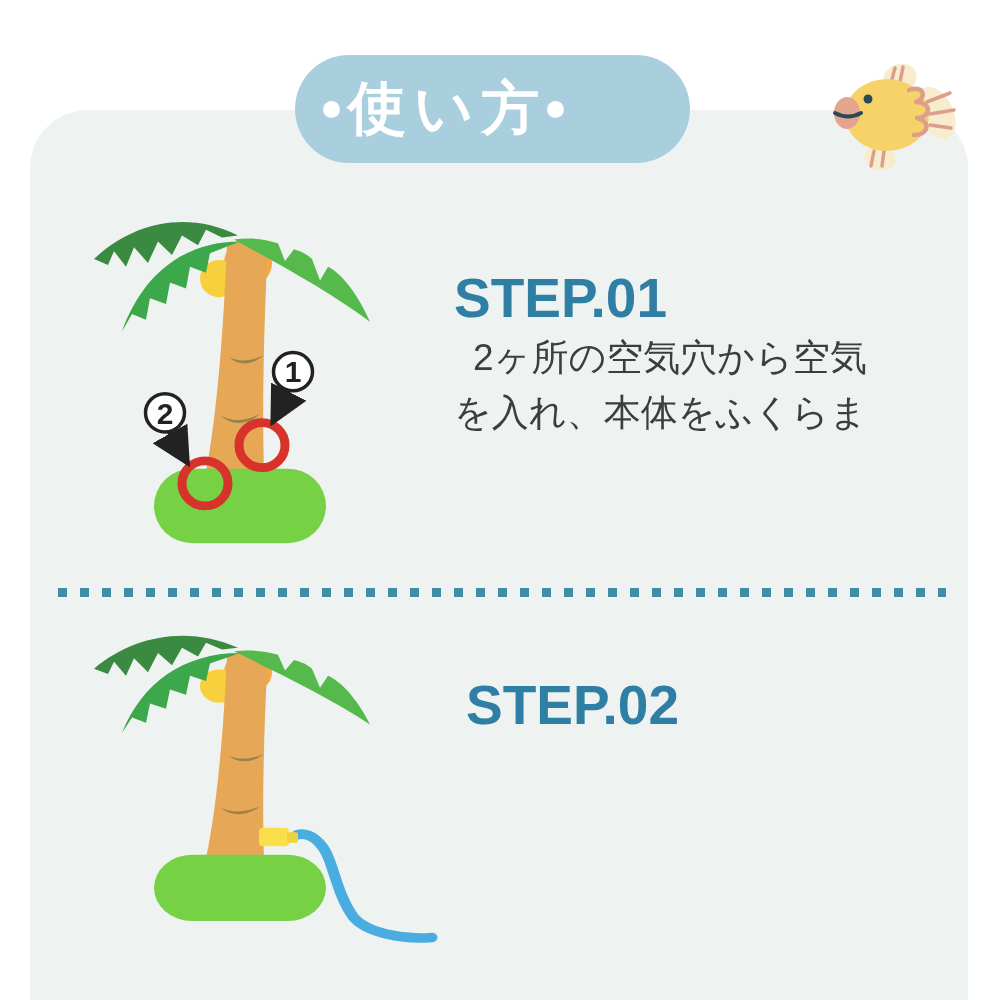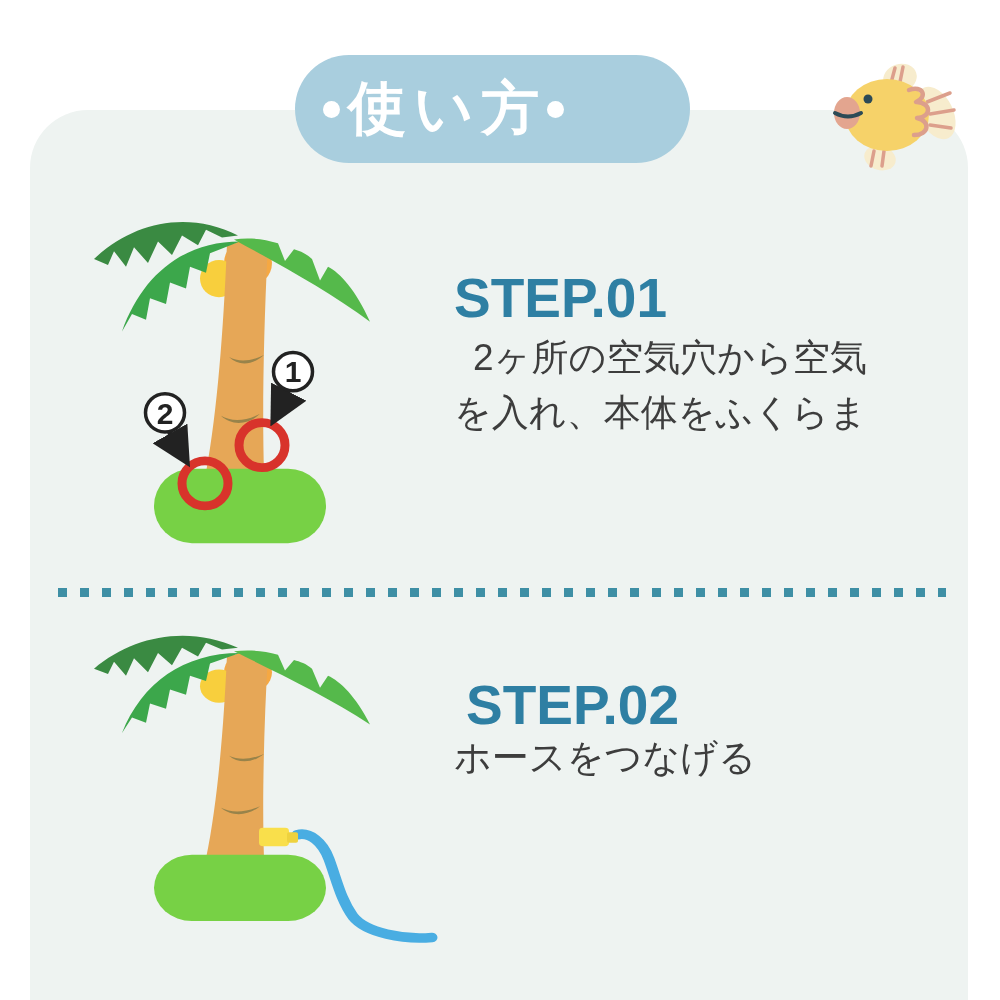--- a/index.html
+++ b/index.html
@@ -154,16 +154,15 @@
     <use href="#palm"></use>
     <path class="hose" d="M209,239 C222,235 235,248 241,267 C249,292 253,314 265,333 C278,352 316,360 344,357"></path>
     <g>
       <rect class="connector" x="171" y="231" width="30" height="21" rx="4"></rect>
       <rect class="connector-tip" x="199" y="236" width="11" height="12" rx="2"></rect>
     </g>
   </svg>
 
   <div class="step-label label2">STEP.02</div>
   <div class="step-text text2">
-    <div class="line">ホースをつなげる</div>
   </div>
 
 </div>
 
 </body></html>

